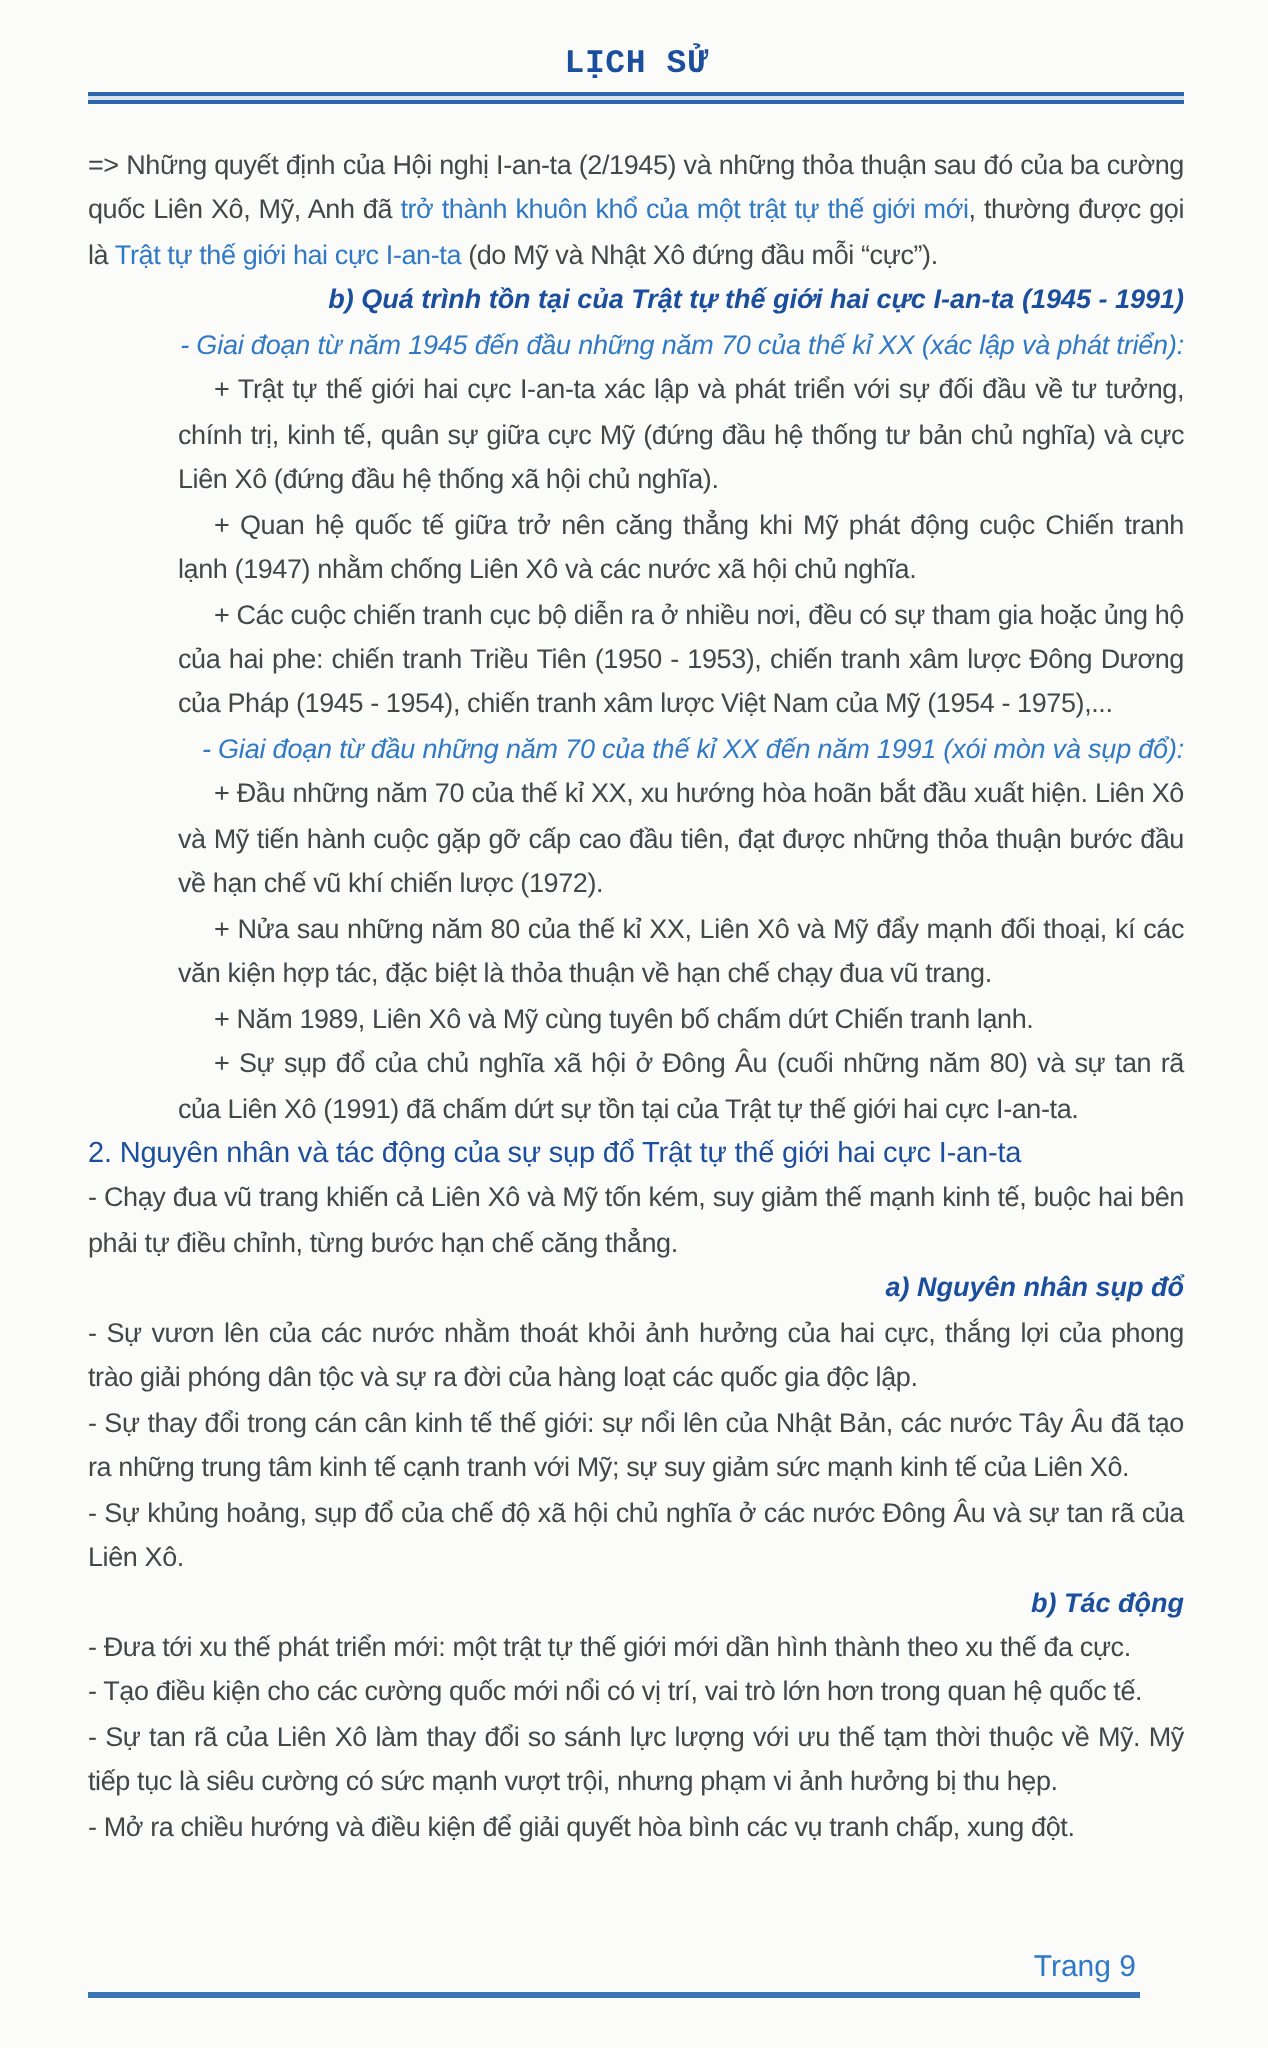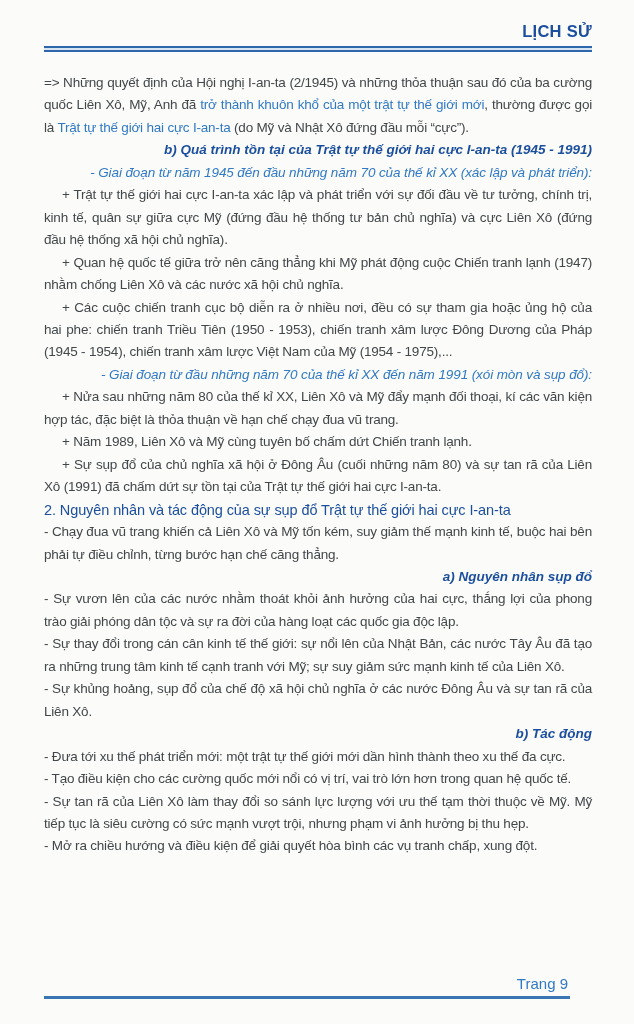--- a/index.html
+++ b/index.html
@@ -15,44 +15,45 @@
     background:var(--paper);
     font-family:"Liberation Sans","DejaVu Sans",sans-serif;
   }
   .page{
     position:absolute;inset:0;
     padding:22px 42px 0 44px;
     box-sizing:border-box;
   }
   .page-header{margin-bottom:0;}
   .header-title{
-    text-align:right;
+    text-align:center;
     font-size:16.5px;
     font-weight:700;
     letter-spacing:.3px;
     color:var(--navy);
+    font-family:Liberation Mono, monospace;
   }
   .rule-double{
     margin-top:5px;
     height:2px;
     border-top:2px solid var(--rule);
     border-bottom:2px solid var(--rule);
     background:#d9e4f1;
   }
   .doc-body{margin-top:20px;}
   .para{
     margin:0;
     font-size:13.5px;
     line-height:22.45px;
     letter-spacing:-0.2px;
     color:var(--ink);
     text-align:justify;
     text-justify:inter-word;
   }
-  .para.indent{text-indent:18px;}
+  .para.indent{text-indent:18px;margin-left:45px;}
   .para.sub-blue{
     color:var(--accent);
     font-style:italic;
     text-align:right;
     letter-spacing:-0.1px;
   }
   .para.head-letter{
     color:var(--navy);
     font-weight:700;
     font-style:italic;
@@ -96,20 +97,21 @@
   </div>
 
   <div class="doc-body">
       <p class="para body"><span>=&gt; Những quyết định của Hội nghị I-an-ta (2/1945) và những thỏa thuận sau đó của ba cường quốc Liên Xô, Mỹ, Anh đã </span><span class="accent">trở thành khuôn khổ của một trật tự thế giới mới</span><span>, thường được gọi là </span><span class="accent">Trật tự thế giới hai cực I-an-ta</span><span> (do Mỹ và Nhật Xô đứng đầu mỗi “cực”).</span></p>
       <p class="para head-letter"><span>b) Quá trình tồn tại của Trật tự thế giới hai cực I-an-ta (1945 - 1991)</span></p>
       <p class="para sub-blue"><span>- Giai đoạn từ năm 1945 đến đầu những năm 70 của thế kỉ XX (xác lập và phát triển):</span></p>
       <p class="para body indent"><span>+ Trật tự thế giới hai cực I-an-ta xác lập và phát triển với sự đối đầu về tư tưởng, chính trị, kinh tế, quân sự giữa cực Mỹ (đứng đầu hệ thống tư bản chủ nghĩa) và cực Liên Xô (đứng đầu hệ thống xã hội chủ nghĩa).</span></p>
       <p class="para body indent"><span>+ Quan hệ quốc tế giữa trở nên căng thẳng khi Mỹ phát động cuộc Chiến tranh lạnh (1947) nhằm chống Liên Xô và các nước xã hội chủ nghĩa.</span></p>
       <p class="para body indent"><span>+ Các cuộc chiến tranh cục bộ diễn ra ở nhiều nơi, đều có sự tham gia hoặc ủng hộ của hai phe: chiến tranh Triều Tiên (1950 - 1953), chiến tranh xâm lược Đông Dương của Pháp (1945 - 1954), chiến tranh xâm lược Việt Nam của Mỹ (1954 - 1975),...</span></p>
       <p class="para sub-blue"><span>- Giai đoạn từ đầu những năm 70 của thế kỉ XX đến năm 1991 (xói mòn và sụp đổ):</span></p>
+      <p class="para body indent"><span>+ Đầu những năm 70 của thế kỉ XX, xu hướng hòa hoãn bắt đầu xuất hiện. Liên Xô và Mỹ tiến hành cuộc gặp gỡ cấp cao đầu tiên, đạt được những thỏa thuận bước đầu về hạn chế vũ khí chiến lược (1972).</span></p>
       <p class="para body indent"><span>+ Nửa sau những năm 80 của thế kỉ XX, Liên Xô và Mỹ đẩy mạnh đối thoại, kí các văn kiện hợp tác, đặc biệt là thỏa thuận về hạn chế chạy đua vũ trang.</span></p>
       <p class="para body indent"><span>+ Năm 1989, Liên Xô và Mỹ cùng tuyên bố chấm dứt Chiến tranh lạnh.</span></p>
       <p class="para body indent"><span>+ Sự sụp đổ của chủ nghĩa xã hội ở Đông Âu (cuối những năm 80) và sự tan rã của Liên Xô (1991) đã chấm dứt sự tồn tại của Trật tự thế giới hai cực I-an-ta.</span></p>
       <p class="para head-num"><span>2. Nguyên nhân và tác động của sự sụp đổ Trật tự thế giới hai cực I-an-ta</span></p>
       <p class="para body"><span>- Chạy đua vũ trang khiến cả Liên Xô và Mỹ tốn kém, suy giảm thế mạnh kinh tế, buộc hai bên phải tự điều chỉnh, từng bước hạn chế căng thẳng.</span></p>
       <p class="para head-letter"><span>a) Nguyên nhân sụp đổ</span></p>
       <p class="para body"><span>- Sự vươn lên của các nước nhằm thoát khỏi ảnh hưởng của hai cực, thắng lợi của phong trào giải phóng dân tộc và sự ra đời của hàng loạt các quốc gia độc lập.</span></p>
       <p class="para body"><span>- Sự thay đổi trong cán cân kinh tế thế giới: sự nổi lên của Nhật Bản, các nước Tây Âu đã tạo ra những trung tâm kinh tế cạnh tranh với Mỹ; sự suy giảm sức mạnh kinh tế của Liên Xô.</span></p>
       <p class="para body"><span>- Sự khủng hoảng, sụp đổ của chế độ xã hội chủ nghĩa ở các nước Đông Âu và sự tan rã của Liên Xô.</span></p>
       <p class="para head-letter"><span>b) Tác động</span></p>

